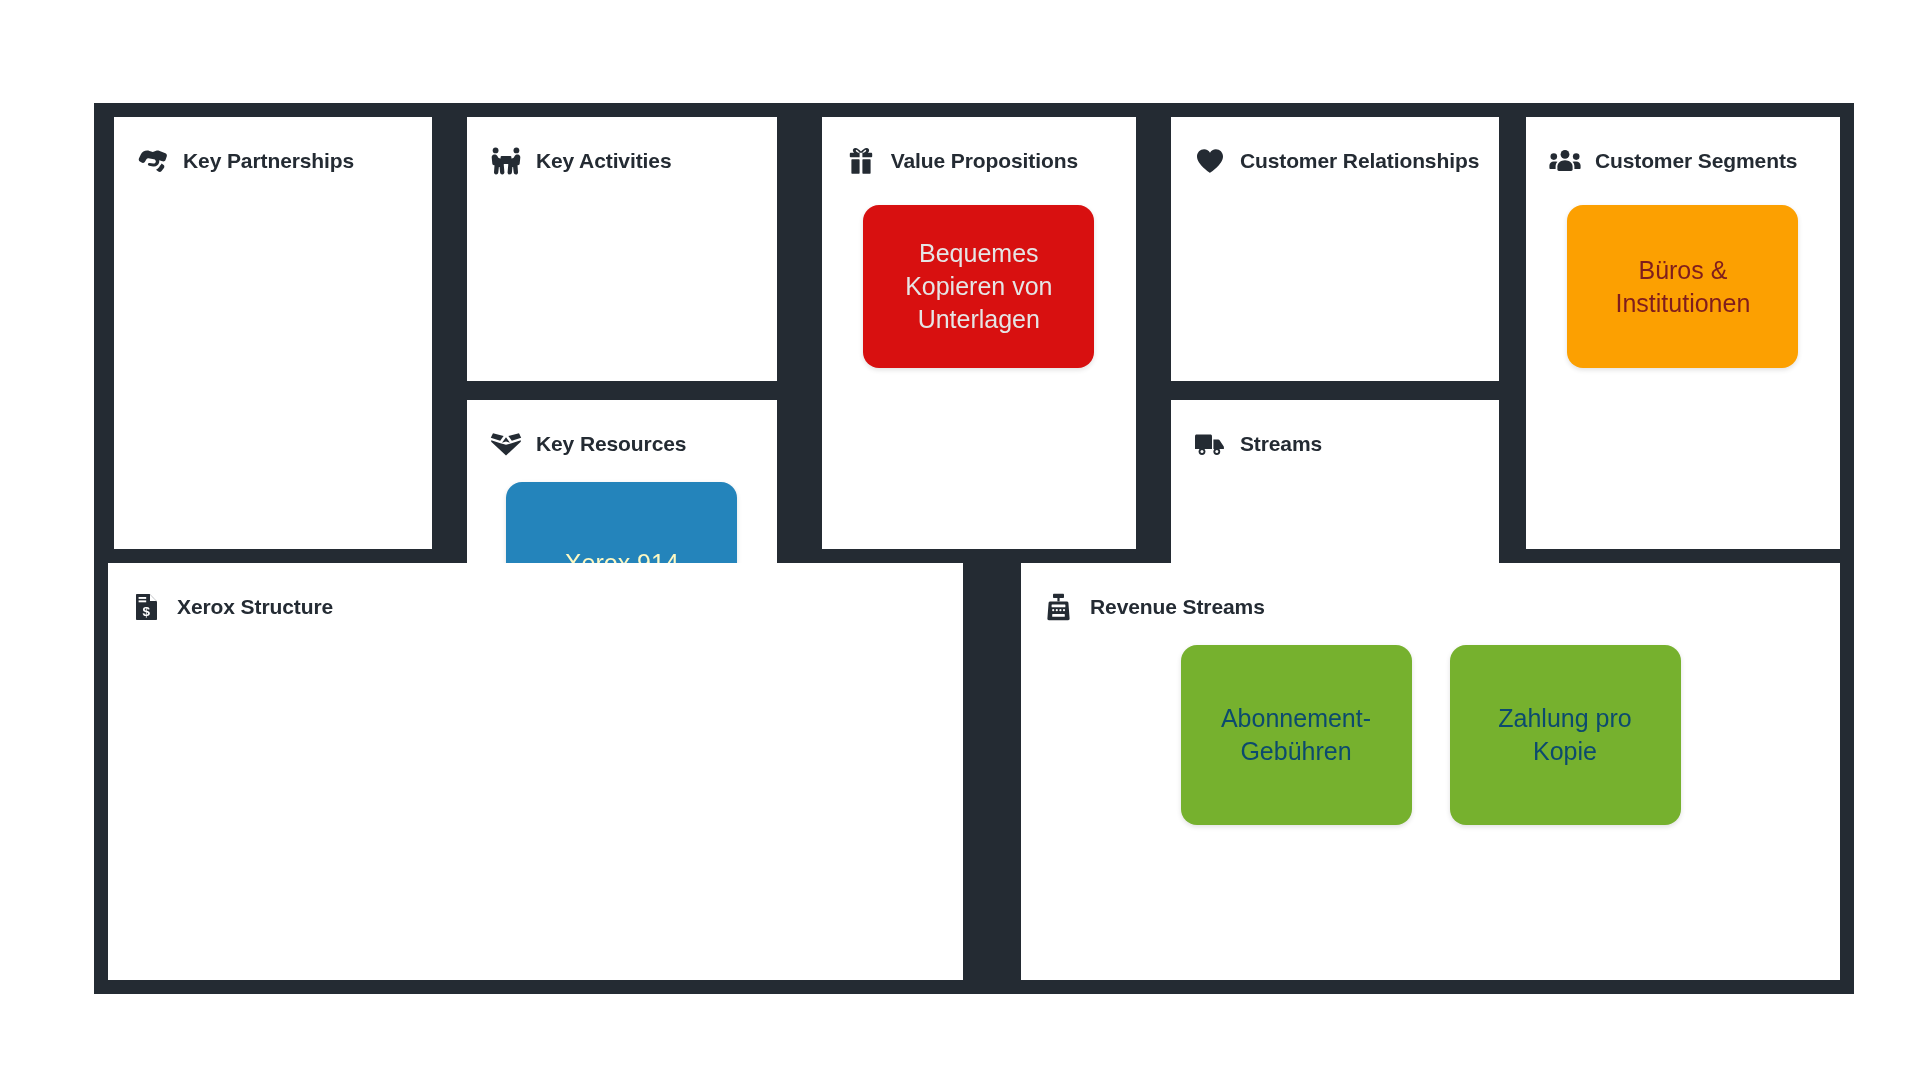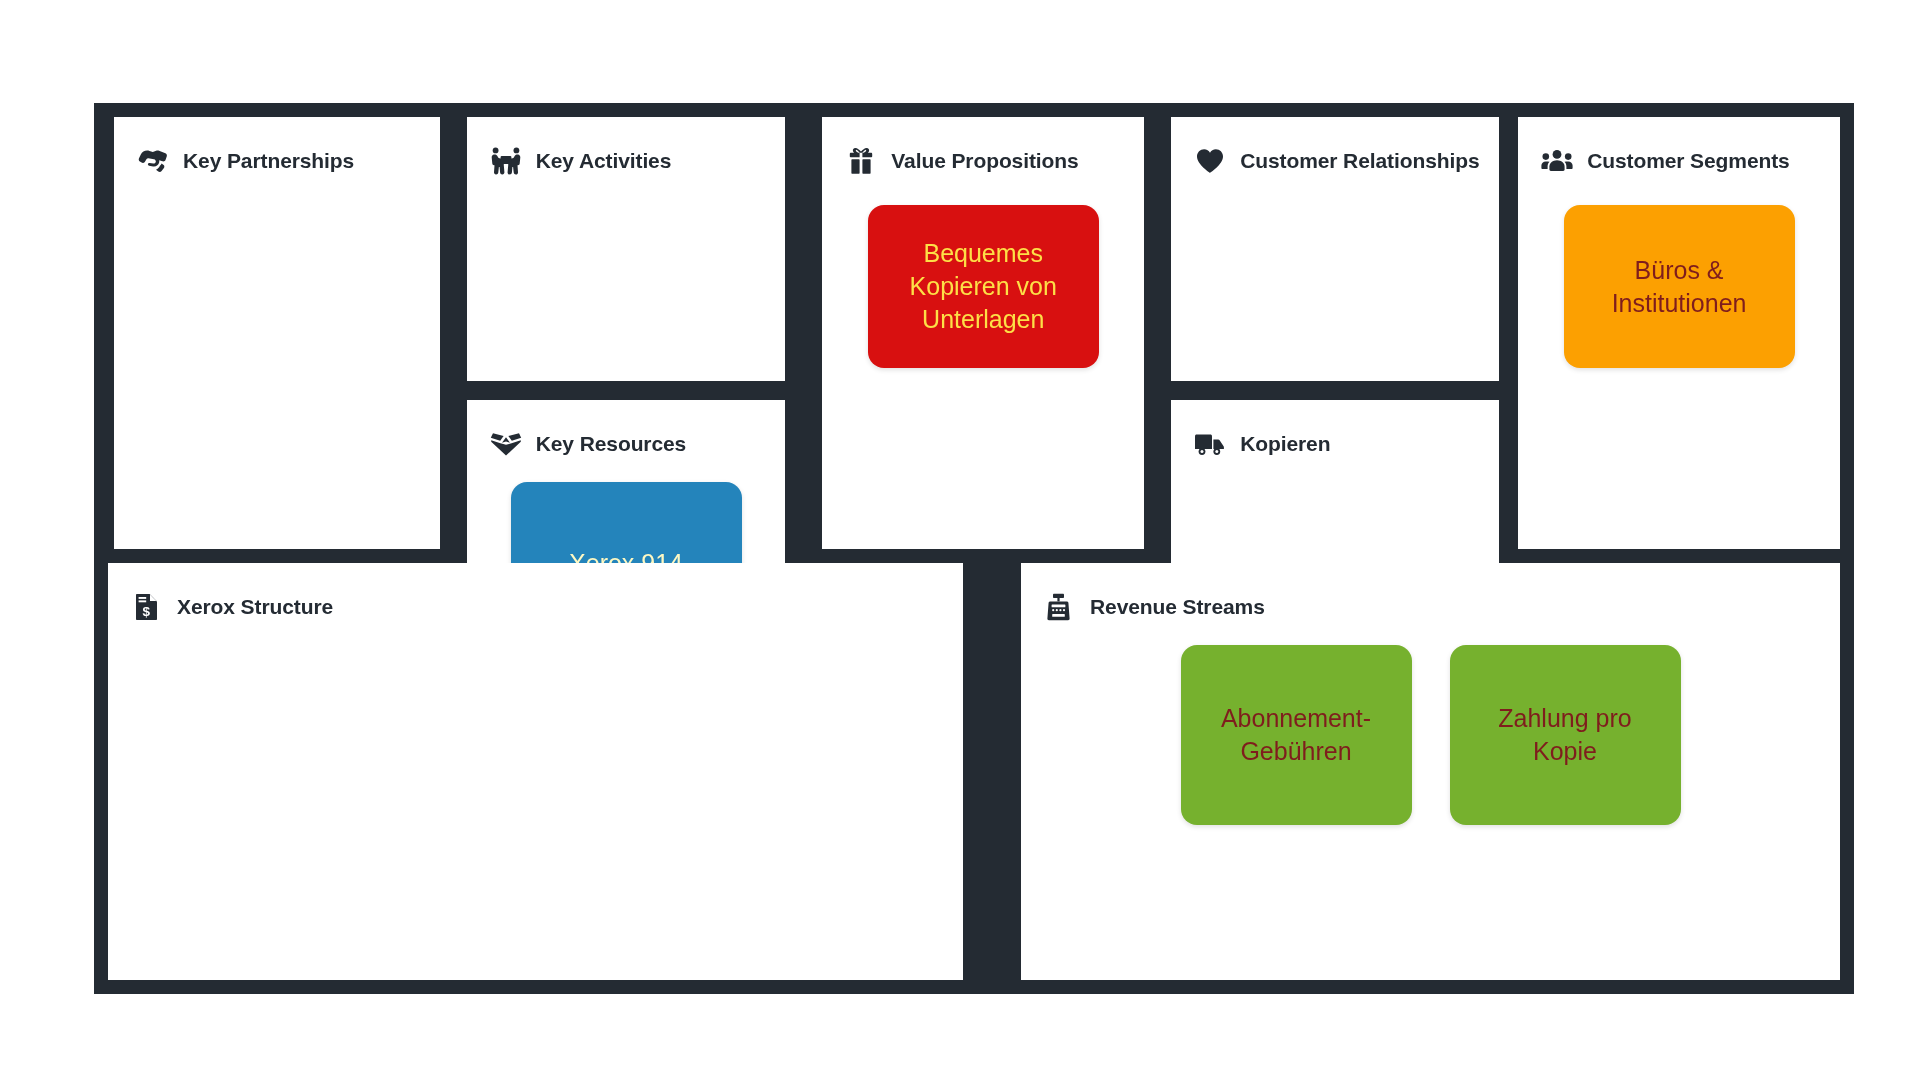--- a/index.html
+++ b/index.html
@@ -28,21 +28,21 @@
     height: 891px;
     background: #242b33;
     padding: 14px;
     display: flex;
     flex-direction: column;
     gap: 14px;
   }
 
   .bmc-top-row {
     display: flex;
-    gap: 19px;
+    gap: 27px;
     height: 432px;
     padding-left: 6px;
   }
 
   .bmc-bottom-row {
     display: flex;
     gap: 19px;
     flex: 1;
   }
 
@@ -124,24 +124,24 @@
     align-items: center;
     justify-content: center;
     text-align: center;
     font-size: 25px;
     line-height: 1.32;
     padding: 10px 14px;
     white-space: pre-line;
     box-shadow: 0 2px 5px rgba(0,0,0,0.12);
   }
 
-  .note-value    { width: 231px; height: 163px; background: #d81010; color: #fde047; }
+  .note-value    { width: 231px; height: 163px; background: #d81010; color: #e5e5e5; }
   .note-resource { width: 231px; height: 163px; background: #2484bb; color: #fef9c3; }
   .note-segment  { width: 231px; height: 163px; background: #fca001; color: #7f1d1d; }
-  .note-revenue  { width: 231px; height: 180px; background: #76b12e; color: #7f1d1d; }
+  .note-revenue  { width: 231px; height: 180px; background: #76b12e; color: #0c4a6e; }
 </style>
 </head>
 <body>
 
 <div id="canvas-root">
   <div class="bmc-frame">
 
     <div class="bmc-top-row">
 
       <div class="block col-partnerships">
@@ -228,21 +228,21 @@
             <span class="block-icon">
               <svg width="32" height="24" viewBox="0 0 32 24" fill="currentColor">
                 <path d="M1.0 4.2 C1.0 3.3 1.7 2.6 2.6 2.6 L16.4 2.6 C17.3 2.6 18.0 3.3 18.0 4.2 L18.0 17.0 L1.0 17.0 Z"></path>
                 <path d="M19.4 7.4 L24.2 7.4 C24.8 7.4 25.3 7.7 25.6 8.2 L29.6 14.2 C29.8 14.5 29.9 14.9 29.9 15.2 L29.9 17.0 L19.4 17.0 Z"></path>
                 <circle cx="8.0" cy="19.6" r="3.4" fill="currentColor"></circle>
                 <circle cx="8.0" cy="19.6" r="1.5" fill="#ffffff"></circle>
                 <circle cx="22.8" cy="19.6" r="3.4" fill="currentColor"></circle>
                 <circle cx="22.8" cy="19.6" r="1.5" fill="#ffffff"></circle>
               </svg>
             </span>
-            <span class="block-title">Kopieren</span>
+            <span class="block-title">Streams</span>
           </div>
           <div class="block-body"></div>
         </div>
       </div>
 
       <div class="block col-segments">
         <div class="block-header">
           <span class="block-icon">
             <svg width="32" height="24" viewBox="0 0 32 24" fill="currentColor">
               <circle cx="16.0" cy="5.4" r="4.4"></circle>

